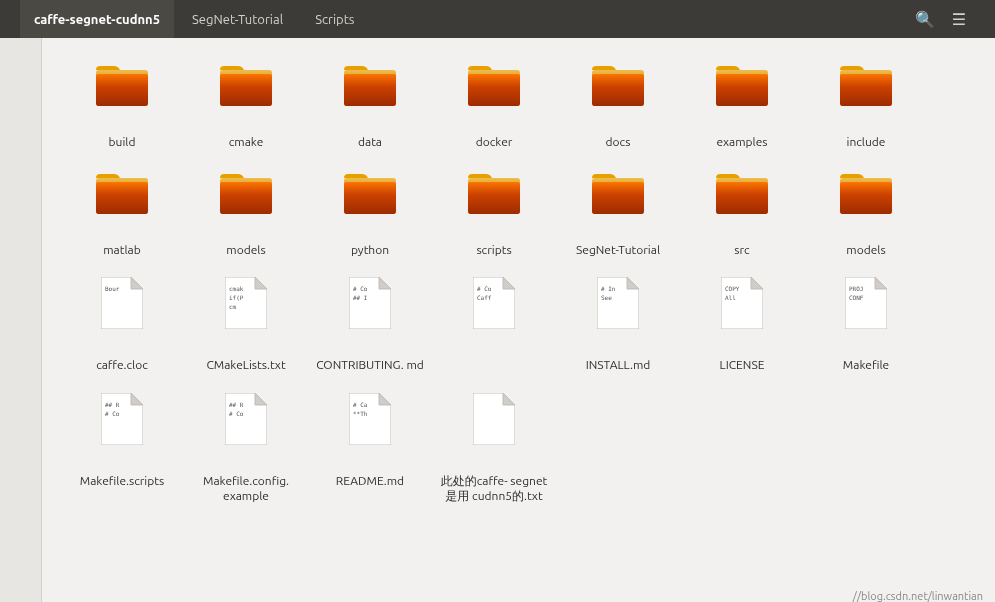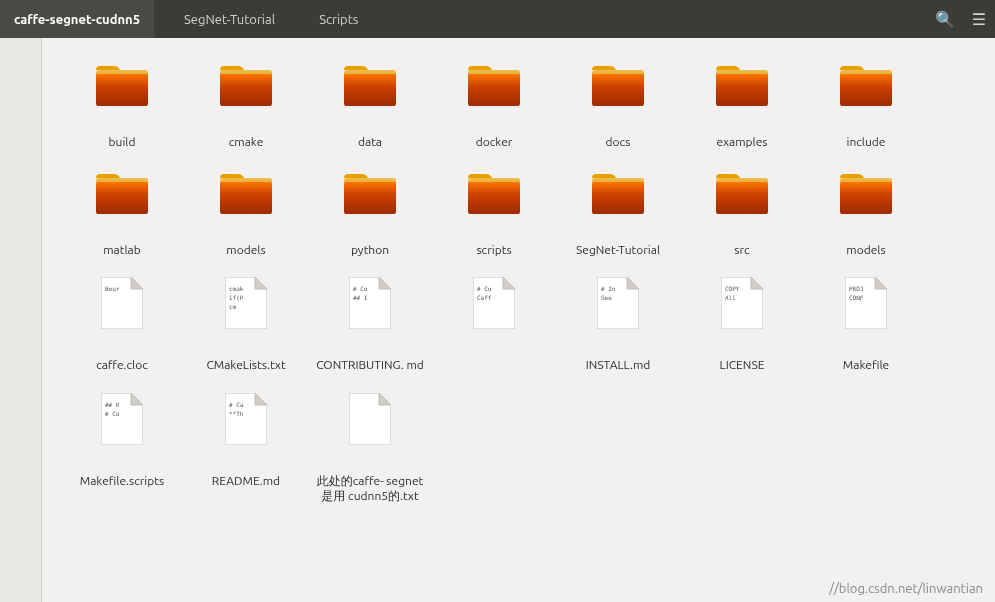--- a/index.html
+++ b/index.html
@@ -10,22 +10,22 @@
       height: 602px;
       overflow: hidden;
     }
 
     
     .titlebar {
       display: flex;
       align-items: center;
       background: #3c3b37;
       height: 38px;
-      padding: 0 0;
-      gap: 16px;
+      padding: 0 20px;
+      gap: 4px;
     }
     .titlebar-title {
       color: #ffffff;
       font-size: 13px;
       font-weight: bold;
       padding: 0 14px;
       height: 38px;
       display: flex;
       align-items: center;
       background: #4a4944;
@@ -127,24 +127,24 @@
       position: relative;
     }
     .doc-icon svg {
       width: 42px;
       height: 52px;
     }
 
     
     .watermark {
       position: absolute;
-      bottom: 7px;
+      bottom: 0;
       right: 12px;
       color: #888;
-      font-size: 13px;
+      font-size: 11px;
     }
   </style>
 </head>
 <body>
 
 <div class="titlebar">
   <div class="titlebar-title">caffe-segnet-cudnn5</div>
   <div class="titlebar-tab">SegNet-Tutorial</div>
   <div class="titlebar-tab">Scripts</div>
   <div class="titlebar-actions">
@@ -522,20 +522,30 @@
     <polygon points="30,0 42,12 30,12" fill="#d0cdc8" stroke="#c0bdb8" stroke-width="1"></polygon>
     <text x="4" y="14" font-size="6" fill="#555" font-family="monospace">## R</text>
               <text x="4" y="23" font-size="6" fill="#555" font-family="monospace"># Co</text>
   </svg></div>
           <span class="file-label">Makefile.scripts</span>
         </div>
         <div class="file-item">
           <div class="doc-icon"><svg viewBox="0 0 42 52" xmlns="http://www.w3.org/2000/svg">
     <polygon points="0,0 30,0 42,12 42,52 0,52" fill="#ffffff" stroke="#c0bdb8" stroke-width="1"></polygon>
     <polygon points="30,0 42,12 30,12" fill="#d0cdc8" stroke="#c0bdb8" stroke-width="1"></polygon>
+    <text x="4" y="14" font-size="6" fill="#555" font-family="monospace">## R</text>
+              <text x="4" y="23" font-size="6" fill="#555" font-family="monospace"># Co</text>
+  </svg></div>
+          <span class="file-label">Makefile.config.
+example</span>
+        </div>
+        <div class="file-item">
+          <div class="doc-icon"><svg viewBox="0 0 42 52" xmlns="http://www.w3.org/2000/svg">
+    <polygon points="0,0 30,0 42,12 42,52 0,52" fill="#ffffff" stroke="#c0bdb8" stroke-width="1"></polygon>
+    <polygon points="30,0 42,12 30,12" fill="#d0cdc8" stroke="#c0bdb8" stroke-width="1"></polygon>
     <text x="4" y="14" font-size="6" fill="#555" font-family="monospace"># Ca</text>
               <text x="4" y="23" font-size="6" fill="#555" font-family="monospace">**Th</text>
   </svg></div>
           <span class="file-label">README.md</span>
         </div>
         <div class="file-item">
           <div class="doc-icon"><svg viewBox="0 0 42 52" xmlns="http://www.w3.org/2000/svg">
     <polygon points="0,0 30,0 42,12 42,52 0,52" fill="#ffffff" stroke="#c0bdb8" stroke-width="1"></polygon>
     <polygon points="30,0 42,12 30,12" fill="#d0cdc8" stroke="#c0bdb8" stroke-width="1"></polygon>
     <text x="4" y="14" font-size="6" fill="#555" font-family="monospace"></text>

